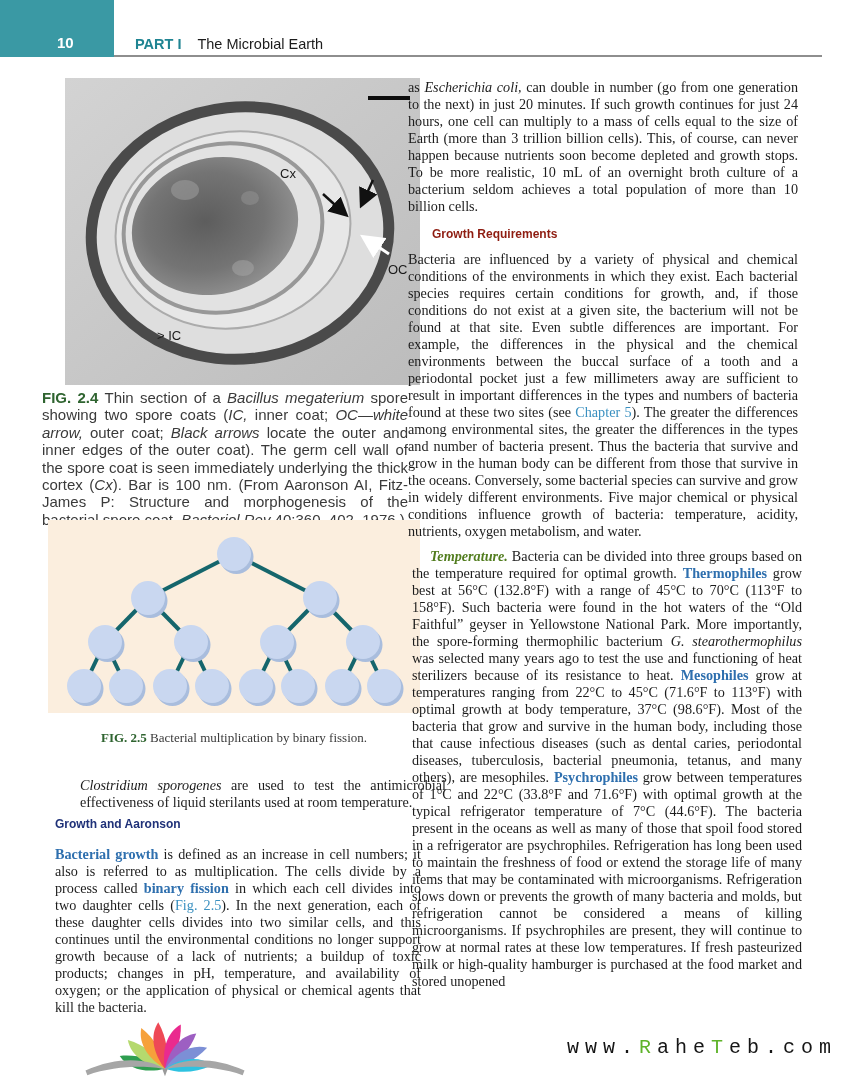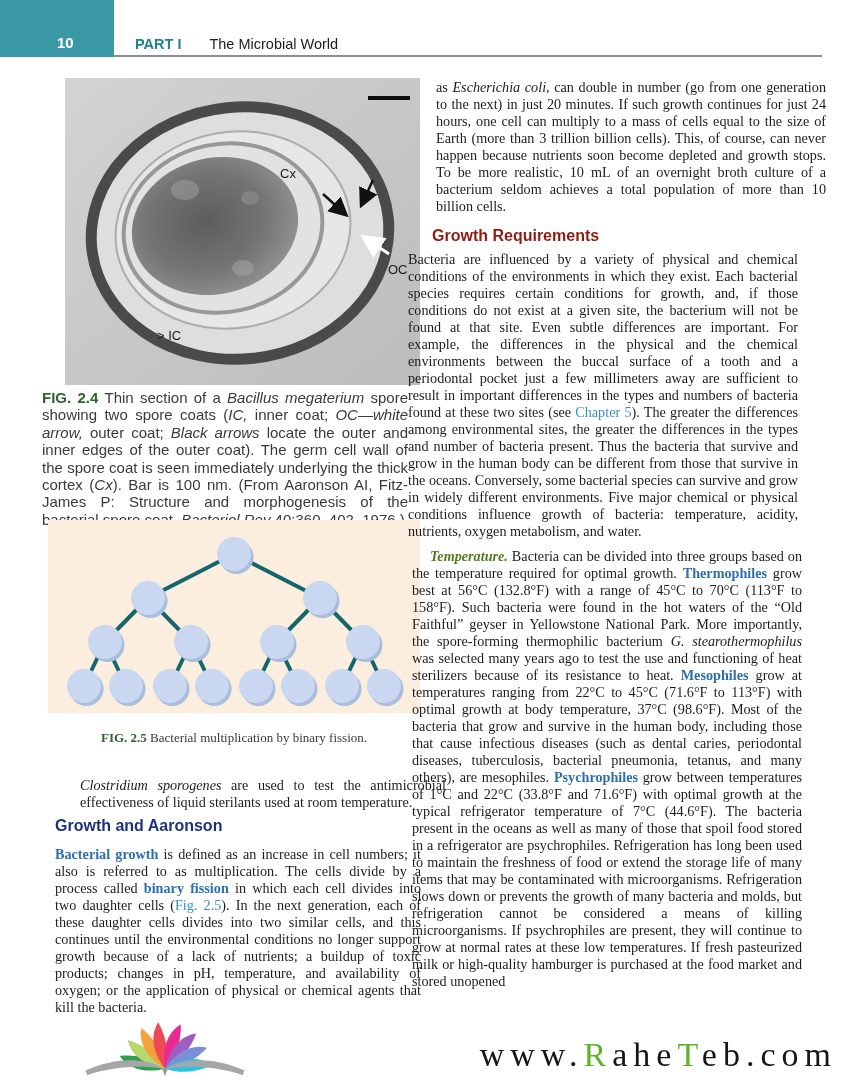--- a/index.html
+++ b/index.html
@@ -4,26 +4,26 @@
 <style>
   html,body{margin:0;padding:0;background:#fff;}
   .page{position:relative;width:841px;height:1080px;background:#ffffff;overflow:hidden;
         font-family:"Liberation Serif",serif;color:var(--body-black,#1c1c1c);}
 
   
   .header-block{position:absolute;left:0;top:0;width:114px;height:57px;background:var(--teal-header,#3a99a4);}
   .page-num{position:absolute;left:57px;top:34px;color:#fff;font:bold 15px "Liberation Sans",sans-serif;}
   .header-rule{position:absolute;left:114px;top:55px;width:708px;height:2px;background:var(--rule,#8e8e8e);}
   .running-head{position:absolute;left:135px;top:36px;font-family:"Liberation Sans",sans-serif;font-size:14.5px;white-space:nowrap;}
-  .part-label{color:var(--part-label,#1f8492);font-weight:bold;margin-right:28px;}
+  .part-label{color:var(--part-label,#1f8492);font-weight:bold;margin-right:16px;}
   .part-title{color:#1c1c1c;}
 
   
   .body-text{font-size:14.2px;line-height:17px;text-align:justify;color:var(--body-black,#1c1c1c);}
-  .section-heading{font-family:"Liberation Sans",sans-serif;font-weight:bold;font-size:16px;margin:0;}
+  .section-heading{font-family:"Liberation Sans",sans-serif;font-weight:bold;font-size:12px;margin:0;}
   .maroon{color:var(--heading-maroon,#8e1c10);}
   .navy{color:var(--heading-navy,#1f3178);}
   .rt-i{font-style:italic;}
   .rt-figlabel{font-weight:bold;color:var(--fig-label-green,#2f6430);}
   .rt-term{font-weight:bold;color:var(--term-blue,#2e6fae);}
   .rt-link{color:var(--link-blue,#3a90c0);}
   .rt-temp{font-weight:bold;font-style:italic;color:var(--temp-green,#527d1f);}
   .rt-green{color:var(--brand-green,#5fb32a);}
 
   
@@ -39,43 +39,43 @@
   .tree-line{stroke:var(--line-teal,#15666c);stroke-width:4;}
   .cell-shadow{fill:var(--circle-shadow,#a9bddd);}
   .cell{fill:var(--circle-blue,#c9d7f0);}
   .fig25-caption{position:absolute;left:48px;top:730px;width:372px;text-align:center;
                  font-family:Liberation Serif, serif;font-size:13px;color:var(--caption-gray,#3a3a3a);}
 
   
   .left-para1{position:absolute;left:55px;top:777px;width:366px;margin-left:25px;}
   .left-heading{position:absolute;left:55px;top:817px;}
   .left-para2{position:absolute;left:55px;top:846px;width:366px;}
-  .right-para1{position:absolute;left:436px;top:79px;width:390px;}
+  .right-para1{position:absolute;left:408px;top:79px;width:390px;}
   .right-heading{position:absolute;left:432px;top:227px;}
   .right-para2{position:absolute;left:408px;top:251px;width:390px;}
   .right-para3{position:absolute;left:412px;top:548px;width:390px;text-indent:18px;}
 
   
   .logo{position:absolute;left:75px;top:1020px;width:180px;height:58px;}
   .logo svg{display:block;width:100%;height:100%;}
   .persian-text{position:absolute;right:8px;top:1004px;font-family:"DejaVu Sans",sans-serif;
                 font-size:20px;font-weight:bold;color:var(--persian-black,#1a1a1a);direction:rtl;white-space:nowrap;}
-  .site-url{position:absolute;right:4px;top:1036px;font-family:Liberation Serif, serif;
-            font-size:34px;letter-spacing:6px;color:#161616;white-space:nowrap;}
+  .site-url{position:absolute;right:4px;top:1036px;font-family:Liberation Mono, monospace;
+            font-size:20px;letter-spacing:6px;color:#161616;white-space:nowrap;}
 </style>
 </head>
 <body>
 
 <div class="page" style="--teal-header: #3a99a4; --part-label: #1f8492; --rule: #8e8e8e; --heading-maroon: #8e1c10; --heading-navy: #1f3178; --term-blue: #2e6fae; --link-blue: #3a90c0; --temp-green: #527d1f; --fig-label-green: #2f6430; --caption-gray: #3a3a3a; --body-black: #1c1c1c; --panel-cream: #fbeede; --circle-blue: #c9d7f0; --circle-shadow: #a9bddd; --line-teal: #15666c; --brand-green: #5fb32a; --persian-black: #1a1a1a;">
 
   <div class="header-block"></div>
   <div class="page-num">10</div>
   <div class="header-rule"></div>
   <div class="running-head">
-    <span class="part-label">PART I</span><span class="part-title">The Microbial World</span>
+    <span class="part-label">PART I</span><span class="part-title">The Microbial Earth</span>
   </div>
 
   <div class="em-figure">
     <svg viewBox="0 0 355 307">
       <defs>
         <linearGradient id="bgG" x1="0" y1="0" x2="1" y2="1">
           <stop offset="0" stop-color="#d3d3d3"></stop>
             <stop offset="1" stop-color="#bcbcbc"></stop>
         </linearGradient>
         <radialGradient id="coreG" cx="45%" cy="45%" r="65%">

